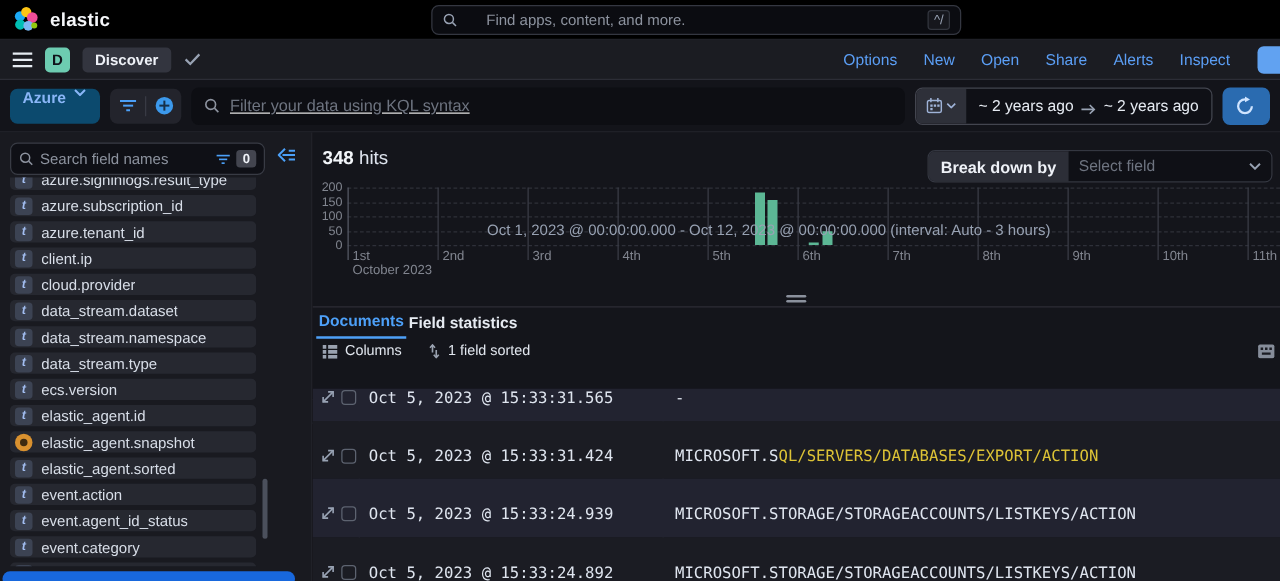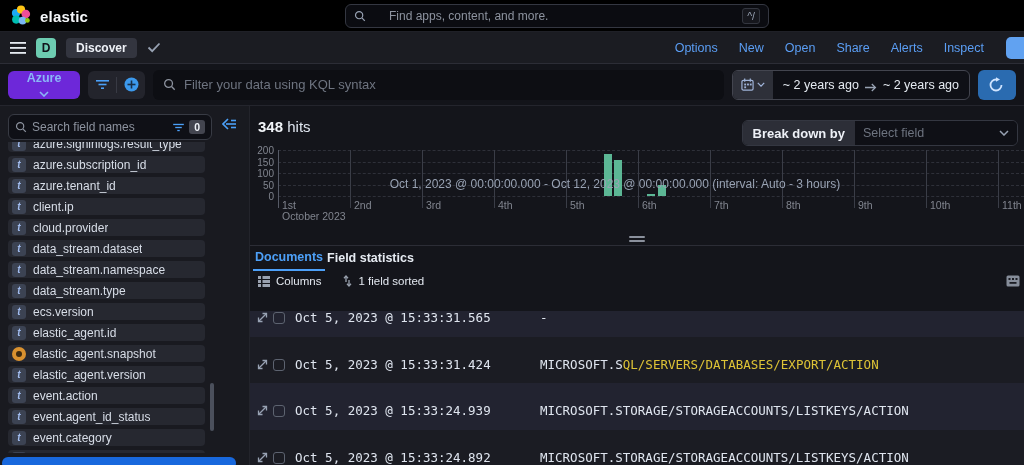--- a/index.html
+++ b/index.html
@@ -28,30 +28,30 @@
     font-weight:bold; font-size:12px; display:flex; align-items:center; justify-content:center; }
   .breadcrumb-chip { background:#33353f; border-radius:4px; padding:3px 10px; font-size:12px;
     font-weight:bold; color:#eef1f7; }
   .nav-right { margin-left:auto; display:flex; align-items:center; gap:21px; padding-right:0; }
   .nav-link { color:#5b9ef5; font-size:12.5px; text-decoration:none; cursor:pointer; }
   .save-sliver { width:18px; height:22px; background:#61a2f1; border-radius:5px 0 0 5px; margin-left:1px; }
 
   
   .querybar { position:relative; height:42px; background:#13141a; border-bottom:1px solid #24252d;
     display:flex; align-items:center; gap:8px; padding:0 8px; }
-  .dv-btn { height:28px; min-width:72px; background:#6d28d9; border:none; border-radius:6px;
-    color:#8ab6f7; font-weight:bold; font-size:12.5px; display:flex; align-items:center;
-    gap:6px; padding:0 10px; cursor:pointer;flex-direction:column; }
+  .dv-btn { height:28px; min-width:72px; background:#0c4a6e; border:none; border-radius:6px;
+    color:#8ab6f7; font-weight:bold; font-size:12.5px; display:flex; align-items:flex-start;
+    gap:6px; padding:0 10px; cursor:pointer; }
   .filter-group { height:28px; background:#23242c; border-radius:6px; display:flex; align-items:center; }
   .filter-group .fg-btn { width:28px; height:28px; display:flex; align-items:center; justify-content:center; cursor:pointer; }
   .fg-divider { width:1px; height:16px; background:#383a44; }
   .kql { flex:1; height:30px; background:#0d0e13; border-radius:6px; display:flex;
     align-items:center; gap:8px; padding:0 10px; }
-  .kql input { flex:1; background:transparent; border:none; outline:none; color:#a16207;
-    font-size:13px; font-family:"Liberation Sans",sans-serif; }
+  .kql input { flex:1; background:transparent; border:none; outline:none; color:#e5e5e5;
+    font-size:13px; font-family:"Liberation Sans",sans-serif;text-decoration:underline; }
   .kql input::placeholder { color:#6e7480; }
   .datepicker { height:30px; border:1px solid #43454f; border-radius:6px; display:flex;
     align-items:center; background:#0f1016; overflow:hidden; }
   .cal-btn { width:40px; height:100%; background:#2e3039; display:flex; align-items:center;
     justify-content:center; gap:3px; cursor:pointer; }
   .date-range { display:flex; align-items:flex-end; gap:6px; padding:0 10px; font-size:12.5px; color:#e6ebf2; }
   .refresh-btn { width:38px; height:30px; background:#2a6bb0; border:none; border-radius:6px;
     display:flex; align-items:center; justify-content:flex-start; padding-left:10px; cursor:pointer; }
 
   
@@ -319,21 +319,21 @@
       <div class="field-chip">
           <span class="ftype">t</span>
           <span class="field-name">elastic_agent.id</span>
         </div>
       <div class="field-chip">
           <span class="ftype ftype-bool"></span>
           <span class="field-name">elastic_agent.snapshot</span>
         </div>
       <div class="field-chip">
           <span class="ftype">t</span>
-          <span class="field-name">elastic_agent.version</span>
+          <span class="field-name">elastic_agent.sorted</span>
         </div>
       <div class="field-chip">
           <span class="ftype">t</span>
           <span class="field-name">event.action</span>
         </div>
       <div class="field-chip">
           <span class="ftype">t</span>
           <span class="field-name">event.agent_id_status</span>
         </div>
       <div class="field-chip">

